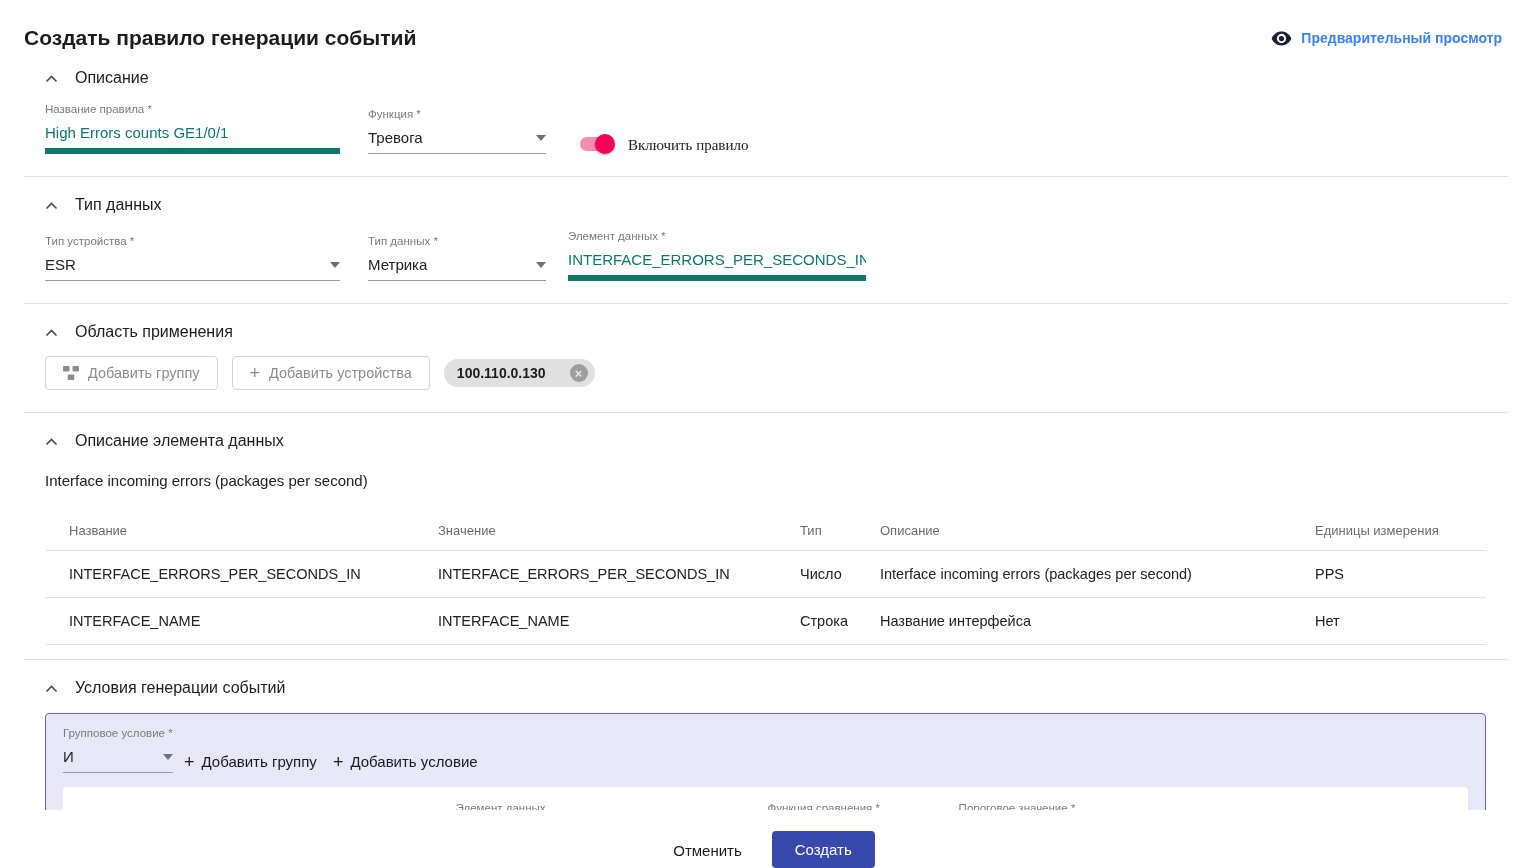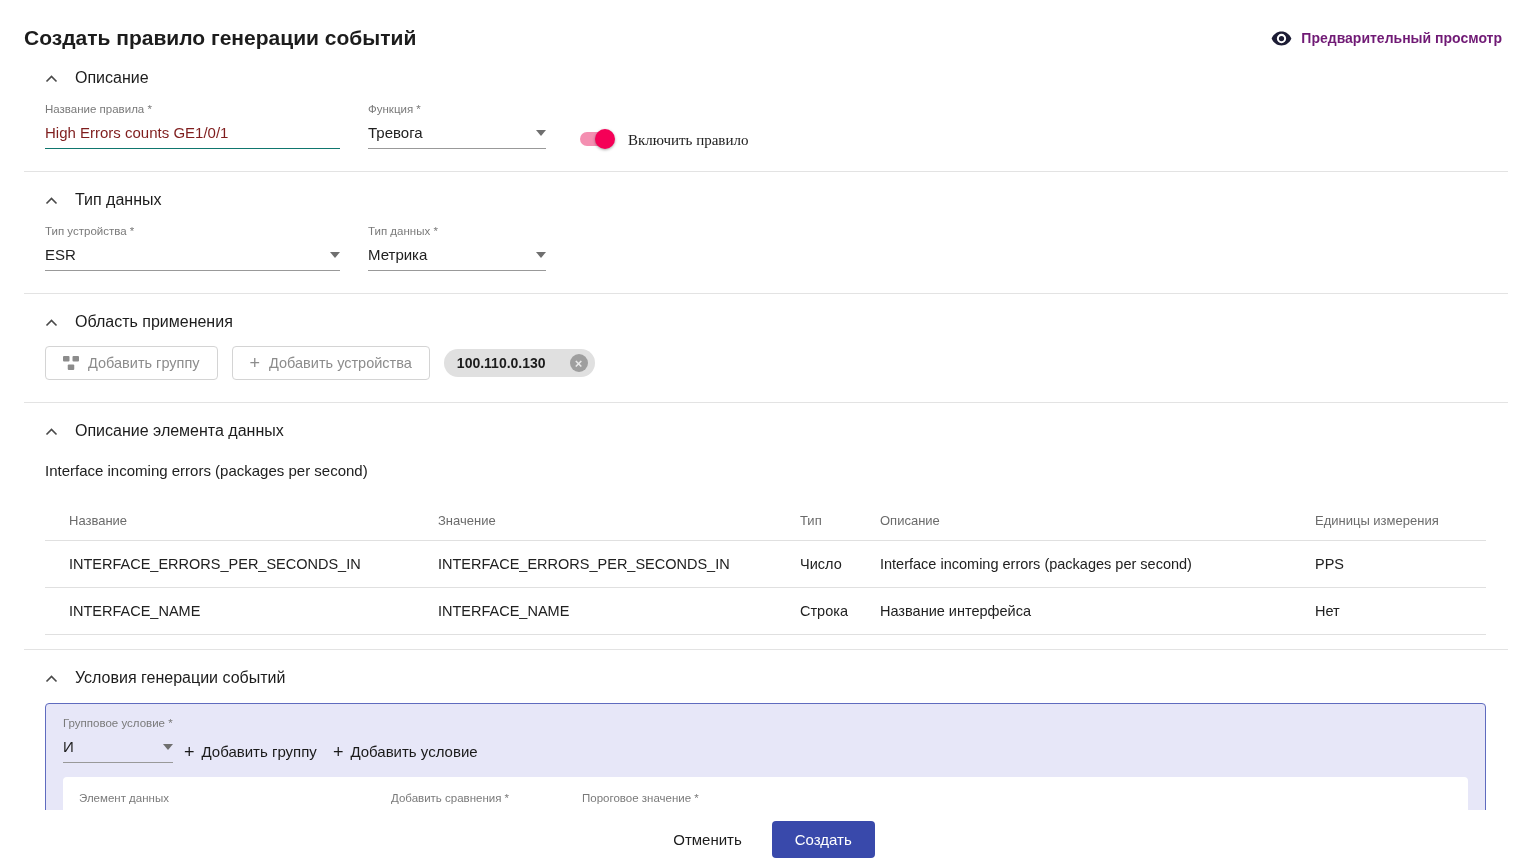--- a/index.html
+++ b/index.html
@@ -9,36 +9,36 @@
     position: relative; overflow: hidden;
     background: #ffffff;
     font-family: "Liberation Sans", sans-serif;
     color: #212121;
   }
   .page { padding: 0 24px; }
 
   
   .header-row { display: flex; justify-content: space-between; align-items: center; padding-top: 26px; }
   .page-title { font-size: 21px; font-weight: 700; margin: 0; color: #1c1c1c; }
-  .preview-btn { display: flex; align-items: center; gap: 9px; cursor: pointer; font-size: 14px; font-weight: 700; color: #701a75; background: none; border: none; font-family: inherit; }
+  .preview-btn { display: flex; align-items: center; gap: 9px; cursor: pointer; font-size: 14px; font-weight: 700; color: #3b82f6; background: none; border: none; font-family: inherit; }
 
   
   .section { padding-left: 21px; }
   .section-title-row { display: flex; align-items: center; gap: 17px; margin: 19px 0 0; }
   .chev-btn { background: none; border: none; padding: 0; cursor: pointer; display: flex; align-items: center; }
   .section-title { font-size: 16px; font-weight: 500; color: #1c1c1c; }
   hr.divider { border: none; border-top: 1px solid #e3e3e3; margin: 0; }
 
   
   .fields-row { display: flex; align-items: flex-end; margin: 16px 0 22px; }
   .field { display: flex; flex-direction: column; }
   .field-label { font-size: 11.5px; color: #7a7a7a; margin-bottom: 7px; }
   .underline-input {
-    border: none; border-bottom: 1px solid #0f766e; background: transparent;
-    font-family: inherit; font-size: 15px; color: #7f1d1d;
+    border: none; border-bottom: 6px solid #0f766e; background: transparent;
+    font-family: inherit; font-size: 15px; color: #0f766e;
     padding: 2px 0 7px; outline: none; width: 100%;
   }
   .select-box {
     display: flex; justify-content: space-between; align-items: center;
     border-bottom: 1px solid #999; padding: 2px 0 7px; font-size: 15px; cursor: pointer;
   }
   .f-rule-name { width: 295px; margin-right: 28px; }
   .f-severity  { width: 178px; margin-right: 32px; }
   .f-device    { width: 295px; margin-right: 28px; }
   .f-datatype  { width: 178px; margin-right: 22px; }
@@ -93,29 +93,29 @@
   .text-btn {
     display: inline-flex; align-items: center; gap: 7px;
     background: none; border: none; font-family: inherit;
     font-size: 15px; font-weight: 500; color: #1a1a1a; cursor: pointer;
     padding: 4px 8px 3px;
   }
   .cond-white-panel {
     margin-top: 14px; background: #ffffff; border-radius: 4px;
     padding: 11px 16px; height: 130px;
   }
-  .cond-labels-row { display: flex; }
+  .cond-labels-row { display: flex; justify-content: center; }
   .cond-col1 { width: 312px; }
   .cond-col2 { width: 191px; }
   .cond-label { font-size: 11.5px; color: #7a7a7a; }
 
   
   .footer {
     position: absolute; left: 0; bottom: 0; width: 100%; height: 58px;
-    background: #ffffff; display: flex; align-items: center; justify-content: center;
+    background: #ffffff; display: flex; align-items: flex-end; justify-content: center;
     gap: 14px; z-index: 10;
   }
   .cancel-btn {
     background: none; border: none; font-family: inherit;
     font-size: 15px; font-weight: 500; color: #1c1c1c; cursor: pointer; padding: 9px 16px;
   }
   .create-btn {
     background: #3949ab; color: #ffffff; border: none; border-radius: 4px;
     font-family: inherit; font-size: 15px; font-weight: 500; cursor: pointer;
     padding: 10px 23px;
@@ -198,20 +198,24 @@
       <div class="field f-datatype">
         <span class="field-label">Тип данных *</span>
         <div class="select-box">
           <span>Метрика</span>
           <span style="display:flex;">
               <svg width="10" height="6" viewBox="0 0 10 6">
                 <path d="M0 0 L10 0 L5 6 Z" fill="#6f6f6f"></path>
               </svg>
             </span>
         </div>
+      </div>
+      <div class="field f-element">
+        <span class="field-label">Элемент данных *</span>
+        <input class="underline-input" value="INTERFACE_ERRORS_PER_SECONDS_IN" style="">
       </div>
     </div>
   </div>
   <hr class="divider">
 
   <div class="section">
     <div class="section-title-row">
       <button class="chev-btn">
         <svg width="13" height="9" viewBox="0 0 13 9">
             <path d="M1.5 7.5 L6.5 2.5 L11.5 7.5" stroke="#4a4a4a" stroke-width="1.6" fill="none"></path>
@@ -319,21 +323,21 @@
         </button>
         <button class="text-btn">
           <span class="plus-glyph">+</span>
           <span>Добавить условие</span>
         </button>
       </div>
 
       <div class="cond-white-panel">
         <div class="cond-labels-row">
           <div class="cond-col1"><span class="cond-label">Элемент данных</span></div>
-          <div class="cond-col2"><span class="cond-label">Добавить сравнения *</span></div>
+          <div class="cond-col2"><span class="cond-label">Функция сравнения *</span></div>
           <div><span class="cond-label">Пороговое значение *</span></div>
         </div>
       </div>
     </div>
   </div>
 
 </div>
 
 <div class="footer">
   <button class="cancel-btn">Отменить</button>

